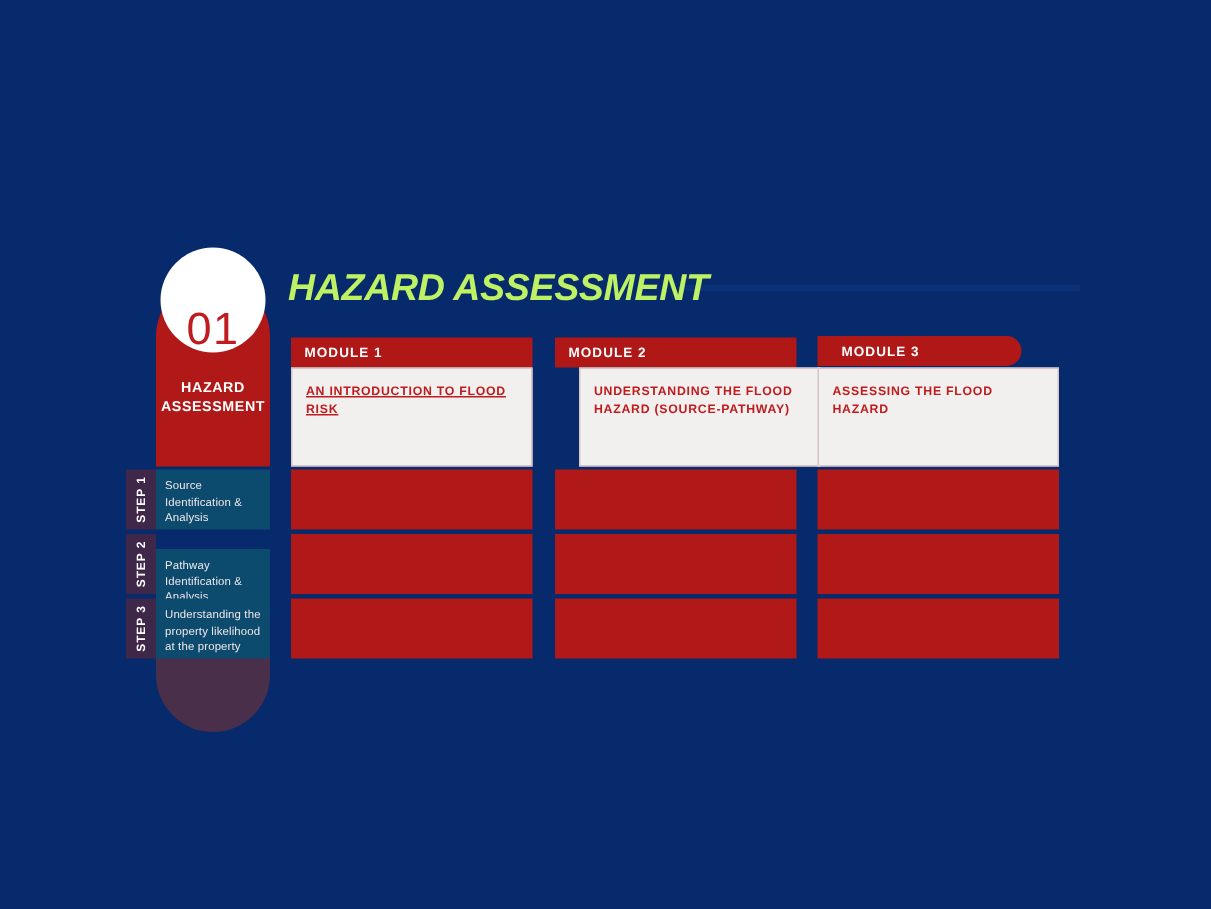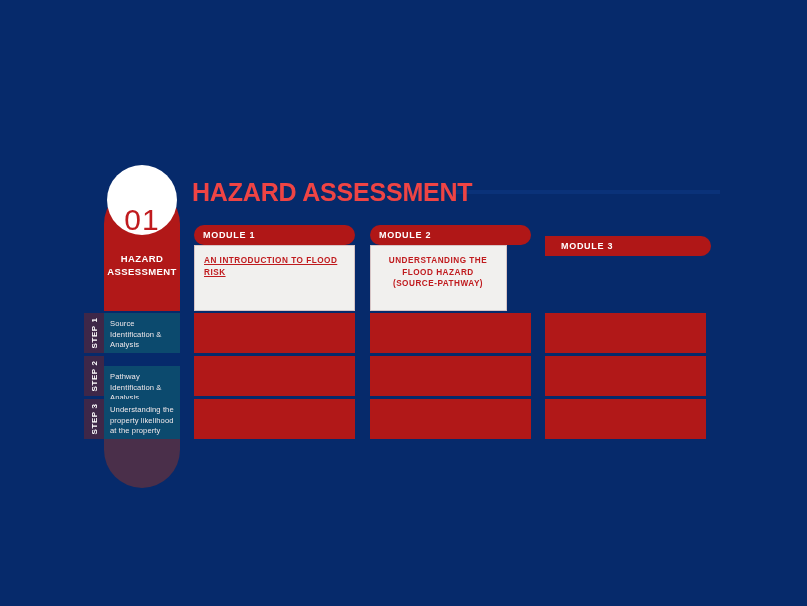--- a/index.html
+++ b/index.html
@@ -9,21 +9,21 @@
     font-family:"Liberation Sans", sans-serif;
     overflow:hidden;
     position:relative;
   }
   #stage{position:absolute;left:0;top:0;width:807px;height:606px;}
 
   
   .title{
     position:absolute;left:192px;top:180px;
     font-size:25px;font-weight:bold;letter-spacing:-0.2px;
-    color:#ef4444;white-space:nowrap;line-height:1;
+    color:#bef264;white-space:nowrap;line-height:1;font-style:italic;
   }
   .title-rule{
     position:absolute;left:455px;top:190px;width:265px;height:4px;
     background:#0a3279;
   }
 
   
   .pillar-bottom{
     position:absolute;left:104px;top:400px;width:76px;height:88px;
     background:#4a2f4a;border-radius:0 0 38px 38px;
@@ -61,21 +61,21 @@
     position:absolute;left:104px;width:76px;
     background:#0c4a6e;color:#f0e8ea;
     font-size:7.6px;line-height:10.5px;letter-spacing:.1px;
     padding:6px 6px 0 6px;box-sizing:border-box;
   }
 
   
   .mod-head{
     position:absolute;height:20px;background:#b01717;
     color:#ffffff;font-size:9px;font-weight:bold;letter-spacing:.7px;
-    display:flex;align-items:center;padding-left:9px;box-sizing:border-box;border-radius:10px;
+    display:flex;align-items:center;padding-left:9px;box-sizing:border-box;
   }
   .mod-head.rounded{border-radius:0 10px 10px 0;}
   .mod-box{
     position:absolute;background:#f1f0ee;border:1px solid #d7c5c6;
     box-sizing:border-box;
     color:#c01b1e;font-size:8.2px;font-weight:bold;letter-spacing:.5px;
     line-height:11.5px;padding:9px 10px 0 9px;
   }
 
   
@@ -115,25 +115,26 @@
   <div class="step-body" style="top:399px;height:40px;">Understanding the property likelihood at the property</div>
 
   <div class="mod-head" style="left:194px;top:225px;width:161px;">
     <span>MODULE 1</span>
   </div>
   <div class="mod-box" style="left:194px;top:245px;width:161px;height:66px;text-decoration:underline;">AN INTRODUCTION TO FLOOD RISK</div>
 
   <div class="mod-head" style="left:370px;top:225px;width:161px;">
     <span>MODULE 2</span>
   </div>
-  <div class="mod-box" style="left:370px;top:245px;width:137px;height:66px;text-align:center;">UNDERSTANDING THE FLOOD HAZARD (SOURCE-PATHWAY)</div>
+  <div class="mod-box" style="left:386px;top:245px;width:161px;height:66px;">UNDERSTANDING THE FLOOD HAZARD (SOURCE-PATHWAY)</div>
 
-  <div class="mod-head rounded" style="left:545px;top:236px;width:166px;padding-left:16px;">
+  <div class="mod-head rounded" style="left:545px;top:224px;width:136px;padding-left:16px;">
     <span>MODULE 3</span>
   </div>
+  <div class="mod-box" style="left:545px;top:245px;width:161px;height:66px;">ASSESSING THE FLOOD HAZARD</div>
 
   <div class="cell" style="left:194px;top:313px;width:161px;height:40px;"></div>
   <div class="cell" style="left:370px;top:313px;width:161px;height:40px;"></div>
   <div class="cell" style="left:545px;top:313px;width:161px;height:40px;"></div>
 
   <div class="cell" style="left:194px;top:356px;width:161px;height:40px;"></div>
   <div class="cell" style="left:370px;top:356px;width:161px;height:40px;"></div>
   <div class="cell" style="left:545px;top:356px;width:161px;height:40px;"></div>
 
   <div class="cell" style="left:194px;top:399px;width:161px;height:40px;"></div>

